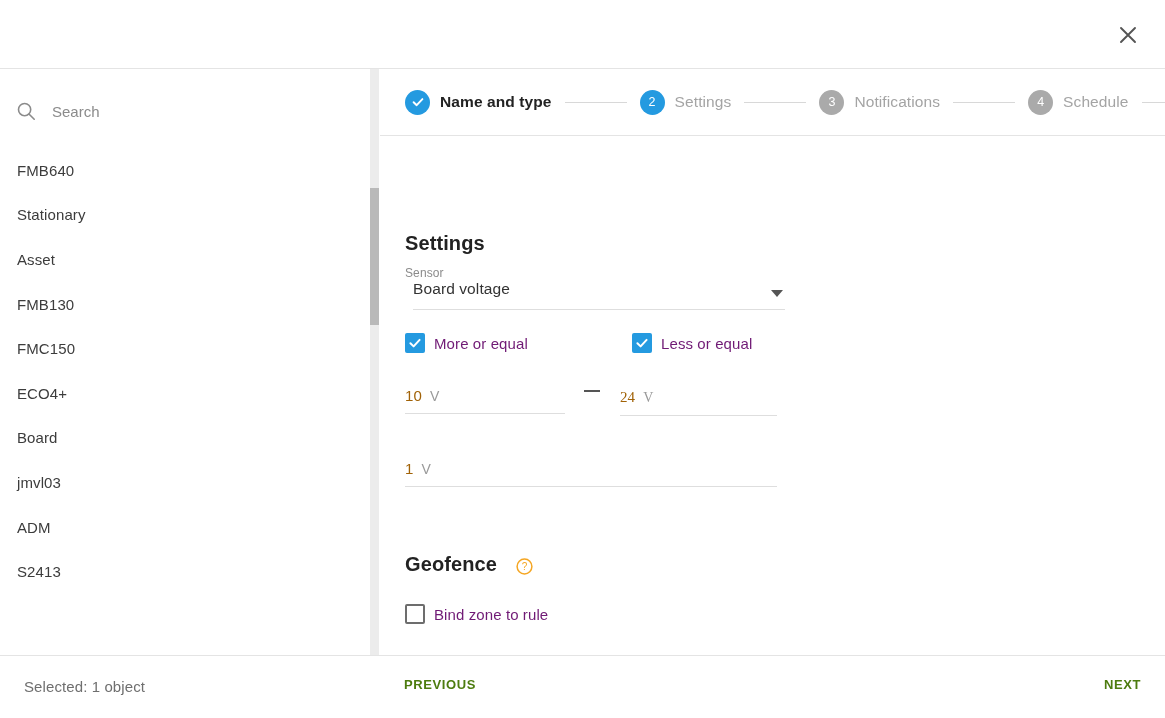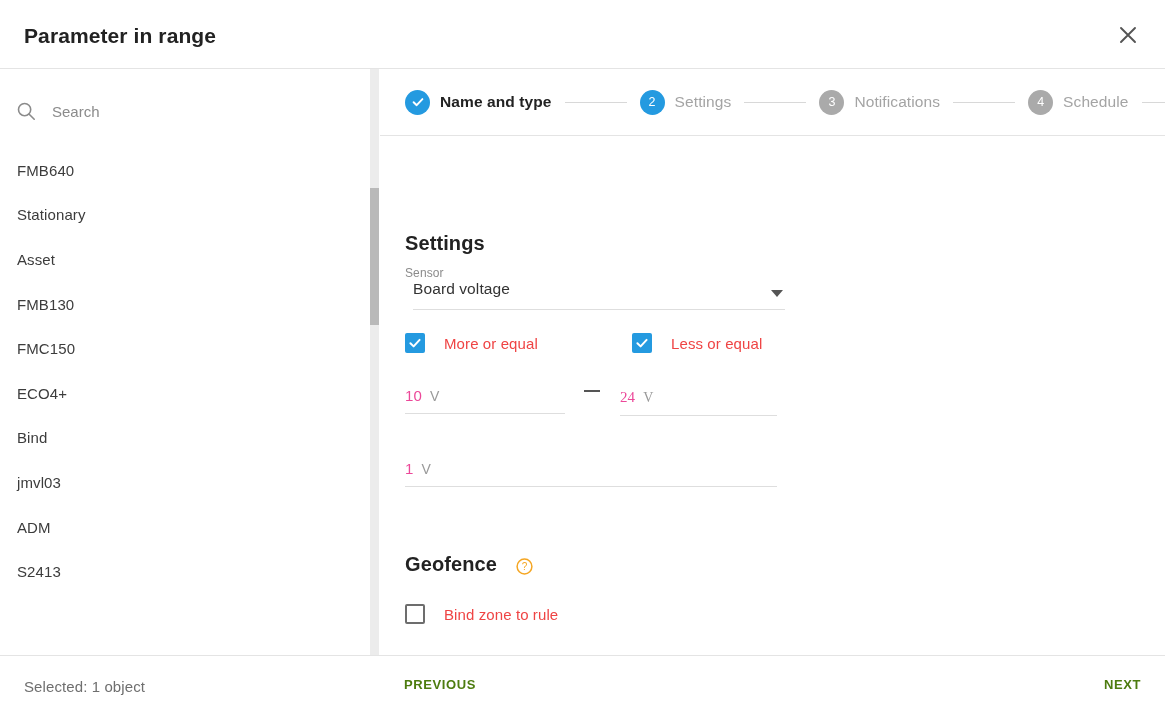--- a/index.html
+++ b/index.html
@@ -234,41 +234,41 @@
   .cbox {
     width: 20px; height: 20px;
     border-radius: 2px;
     flex: 0 0 auto;
     display: flex; align-items: center; justify-content: center;
   }
   .cbox.on  { background: #249ae0; }
   .cbox.off { background: #fff; border: 2px solid #6d6d6d; }
   .cbox svg { display: block; }
   .cb-label {
-    margin-left: 19px;
+    margin-left: 9px;
     font-size: 15px;
-    color: #ef4444;
+    color: #701a75;
     white-space: nowrap;
     letter-spacing: 0.1px;
   }
 
   .num-field {
     position: absolute;
     height: 27px;
     border-bottom: 1px solid #dedede;
     display: flex;
     align-items: baseline;
     cursor: text;
   }
   #num-min { left: 25px; top: 251px; width: 160px; }
   #num-max { left: 240px; top: 253px; width: 157px; font-family: Liberation Serif, serif; }
   #num-hys { left: 25px; top: 324px; width: 372px; }
   .num-val {
     font-size: 15px;
-    color: #ec4899;
+    color: #a16207;
     letter-spacing: 0.1px;
   }
   .num-unit {
     margin-left: 8px;
     font-size: 14px;
     color: #9a9a9a;
   }
   .range-dash {
     position: absolute;
     left: 204px; top: 254px;
@@ -306,21 +306,20 @@
   }
   #btn-previous { left: 404px; }
   #btn-next     { right: 24px; }
 </style>
 </head>
 <body>
 
 <div class="dialog">
 
   <div class="titlebar">
-    <div class="dialog-title">Parameter in range</div>
     <div class="close-btn">
       <svg width="18" height="18" viewBox="0 0 18 18" aria-hidden="true">
         <path d="M2 2 L16 16 M16 2 L2 16" stroke="currentColor" stroke-width="1.9" fill="none" stroke-linecap="round"></path>
       </svg>
     </div>
   </div>
 
   <div class="sidebar">
     <div class="search-row"></div>
     <div class="obj-list" id="obj-list">
@@ -336,21 +335,21 @@
         <div class="obj-item">
           <span>FMB130</span>
         </div>
         <div class="obj-item">
           <span>FMC150</span>
         </div>
         <div class="obj-item">
           <span>ECO4+</span>
         </div>
         <div class="obj-item">
-          <span>Bind</span>
+          <span>Board</span>
         </div>
         <div class="obj-item">
           <span>jmvl03</span>
         </div>
         <div class="obj-item">
           <span>ADM</span>
         </div>
         <div class="obj-item">
           <span>S2413</span>
         </div>

